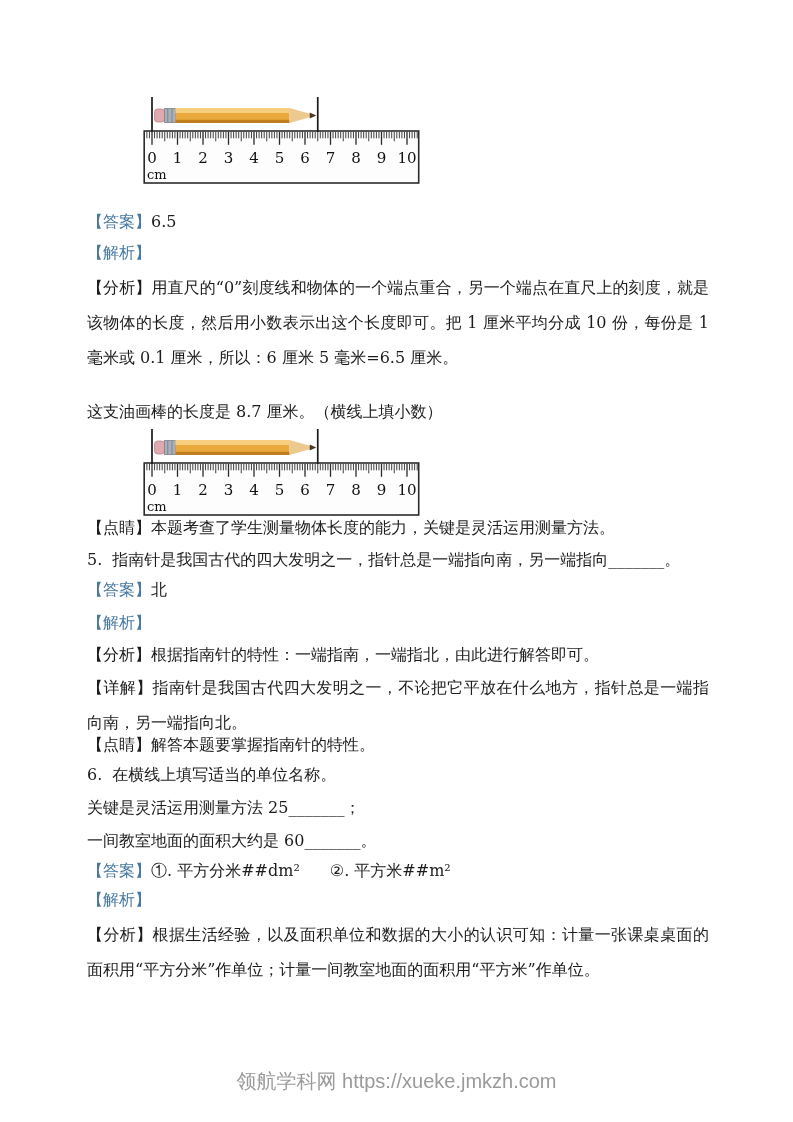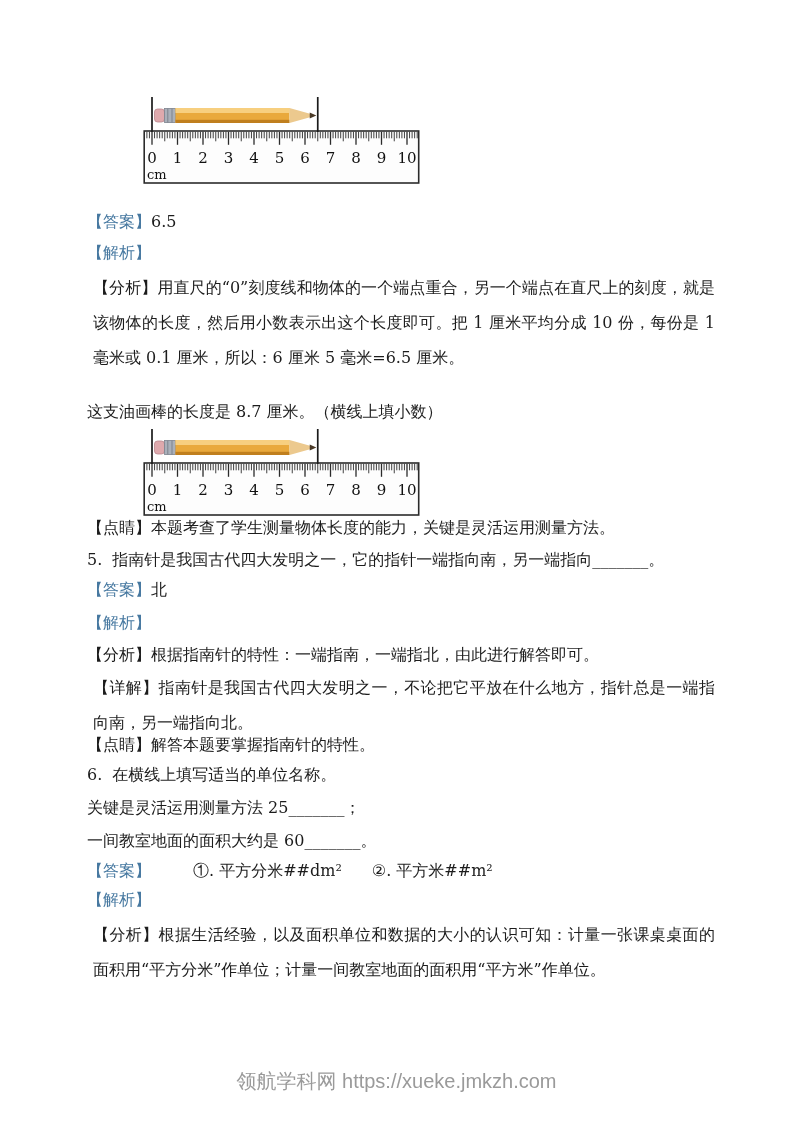--- a/index.html
+++ b/index.html
@@ -10,27 +10,27 @@
     background:#ffffff;
     overflow:hidden;
     font-family:"DejaVu Serif","Liberation Serif",serif;
     font-size:16px;color:#1c1c1c;
   }
   .line{
     position:absolute;left:87px;width:630px;
     line-height:26px;white-space:nowrap;
   }
   .para{
-    position:absolute;left:93px;width:622px;
+    position:absolute;left:87px;width:622px;
     line-height:35px;text-align:justify;white-space:normal;
   }
   .lbl-blue{color:#4678a0;}
   .lbl-black{color:#1c1c1c;}
   .qnum{margin-right:10px;}
-  .ans-item1{margin-left:42px;}
+  .ans-item1{}
   .ans-item2{margin-left:30px;}
   .figure{
     position:absolute;left:143px;width:277px;height:90px;
   }
   .footer{
     position:absolute;left:0;top:1068px;width:793px;
     text-align:center;
     font-family:"Liberation Sans","DejaVu Sans",sans-serif;
     font-size:20px;color:#9a9a9a;
     line-height:26px;
@@ -324,21 +324,21 @@
       <polygon points="166.75,17.6 173.25,20.5 166.75,23.4" fill="#4a3a28"></polygon>
       <line x1="9" y1="2" x2="9" y2="37" stroke="#1a1a1a" stroke-width="1.7"></line>
       <line x1="174.75" y1="2" x2="174.75" y2="37" stroke="#1a1a1a" stroke-width="1.7"></line>
     </svg>
 
   <div class="line" style="top:515px">
     <span class="lbl-black">【点睛】</span><span>本题考查了学生测量物体长度的能力，关键是灵活运用测量方法。</span>
   </div>
 
   <div class="line" style="top:547px">
-    <span class="qnum">5.</span><span>指南针是我国古代四大发明之一，它的指针一端指向南，另一端指向_______。</span>
+    <span class="qnum">5.</span><span>指南针是我国古代的四大发明之一，指针总是一端指向南，另一端指向_______。</span>
   </div>
 
   <div class="line" style="top:577px">
     <span class="lbl-blue">【答案】</span><span>北</span>
   </div>
 
   <div class="line" style="top:610px">
     <span class="lbl-blue">【解析】</span>
   </div>
 

